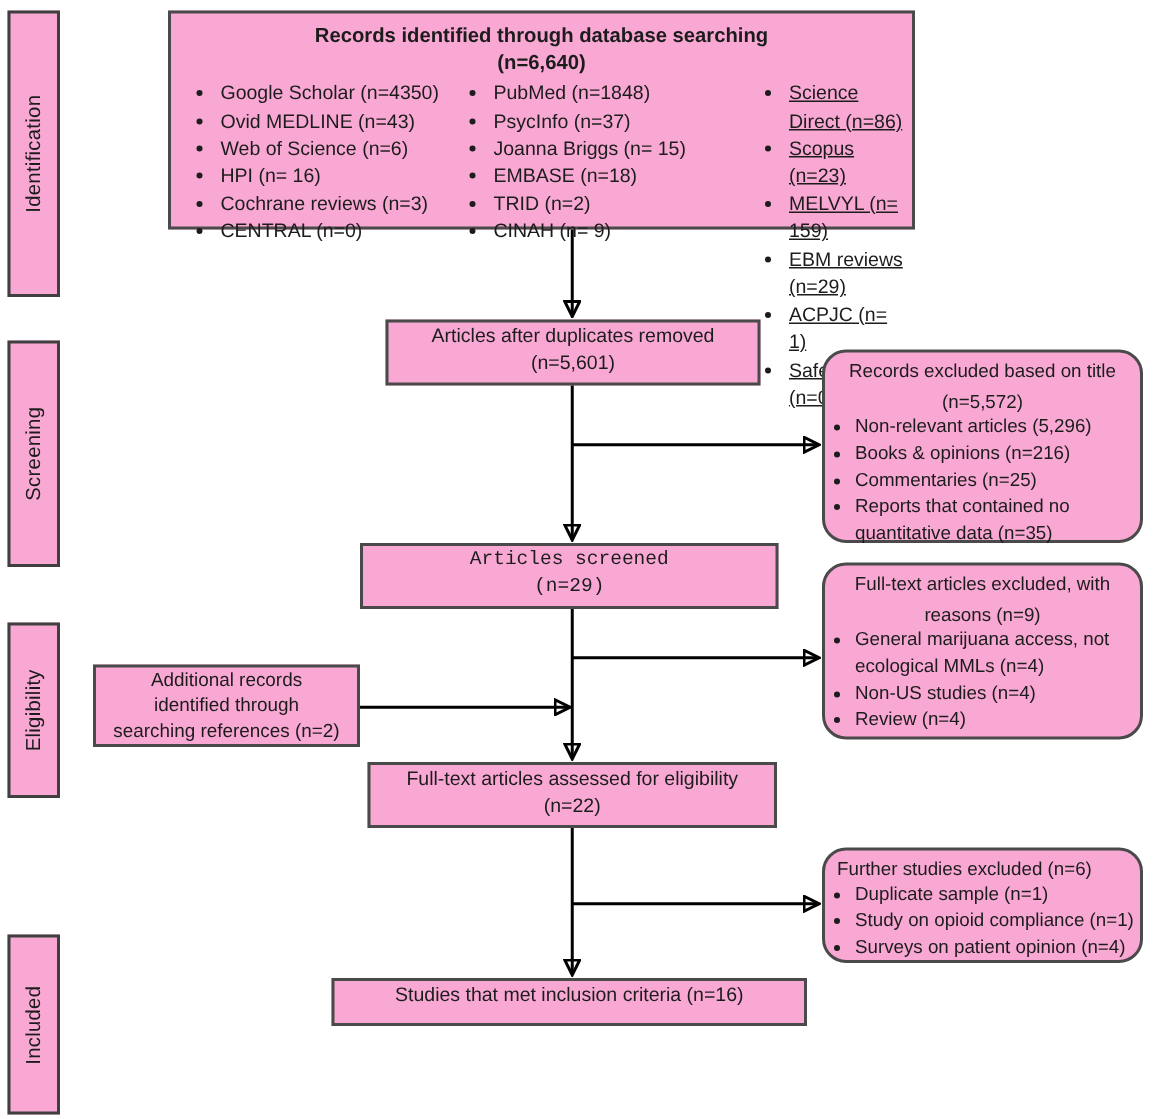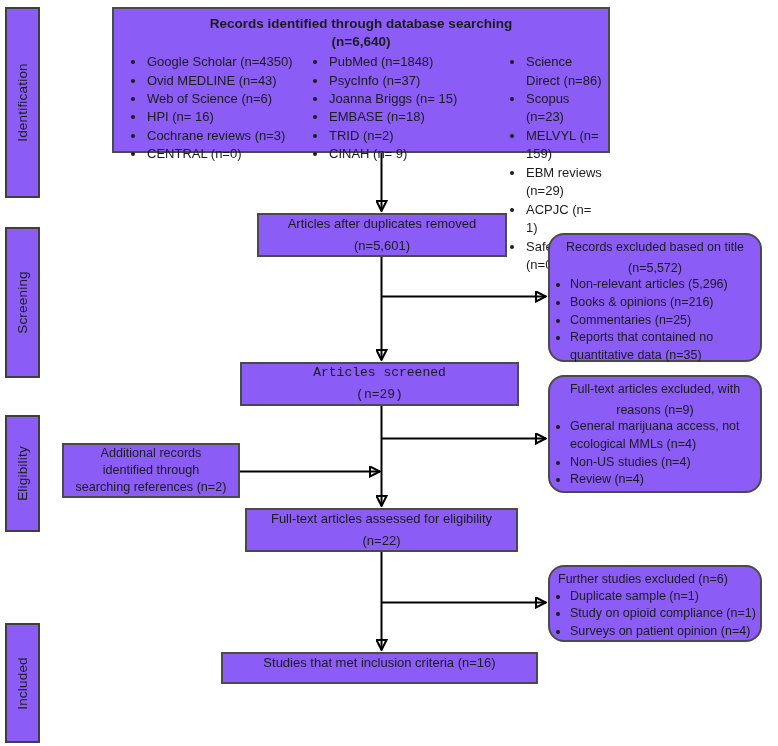--- a/index.html
+++ b/index.html
@@ -9,21 +9,21 @@
     height: 746px;
     background: #ffffff;
     font-family: "Liberation Sans", "DejaVu Sans", sans-serif;
     color: #1c1c1c;
     overflow: hidden;
   }
   .box {
     position: absolute;
     box-sizing: border-box;
     border: 2px solid #4a4a4a;
-    background: #8b5cf6;
+    background: #f9a8d4;
   }
   
   .stage {
     left: 5px;
     width: 35px;
     display: flex;
     align-items: center;
     justify-content: center;
     border: 2px solid #3f3f3f;
   }
@@ -39,27 +39,27 @@
   #stage-included       { top: 623px; height: 120px; }
 
   
   #box-identified { left: 112px; top: 7px; width: 498px; height: 146px; padding-top: 6px; }
   .top-title { text-align: center; font-weight: bold; font-size: 13.5px; line-height: 1.3; }
   .top-columns { display: flex; padding: 3px 4px 0 16px; font-size: 13px; }
   .top-columns ul { margin: 0; padding-left: 16px; }
   .top-columns li { line-height: 1.42; padding-left: 1px; }
   .col-1 { width: 166px; }
   .col-2 { width: 181px; }
-  .col-3 { flex: 1; }
+  .col-3 { flex: 1; text-decoration: underline; }
 
   
   .center-box {
     display: flex;
     flex-direction: column;
-    justify-content: space-between;
+    justify-content: flex-start;
     align-items: center;
     text-align: center;
     font-size: 13px;
     line-height: 1.35;
   }
   #box-duplicates { left: 257px; top: 213px; width: 250px; height: 44px; }
   #box-screened   { left: 240px; top: 362px; width: 279px; height: 44px; font-family: Liberation Mono, monospace; }
   #box-additional { left: 62px;  top: 443px; width: 178px; height: 55px; font-size: 12.6px; }
   #box-fulltext   { left: 245px; top: 508px; width: 273px; height: 44px; }
   #box-included   { left: 221px; top: 652px; width: 317px; height: 32px; }

